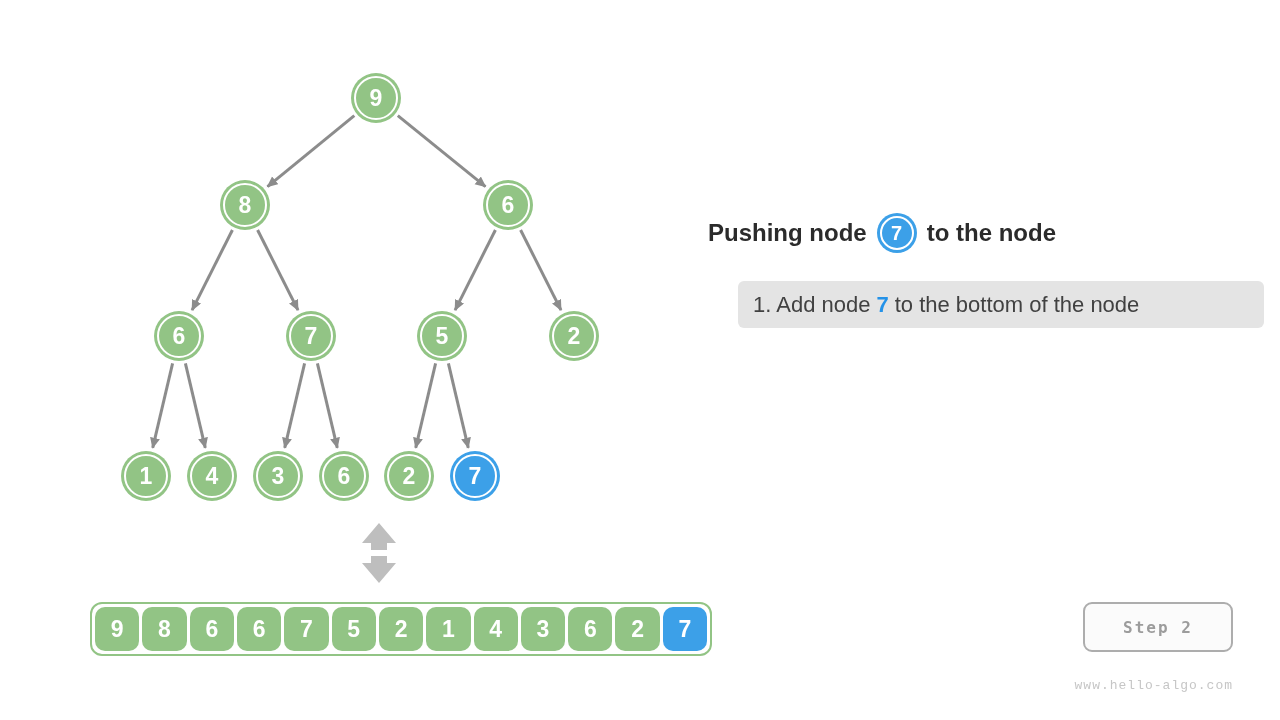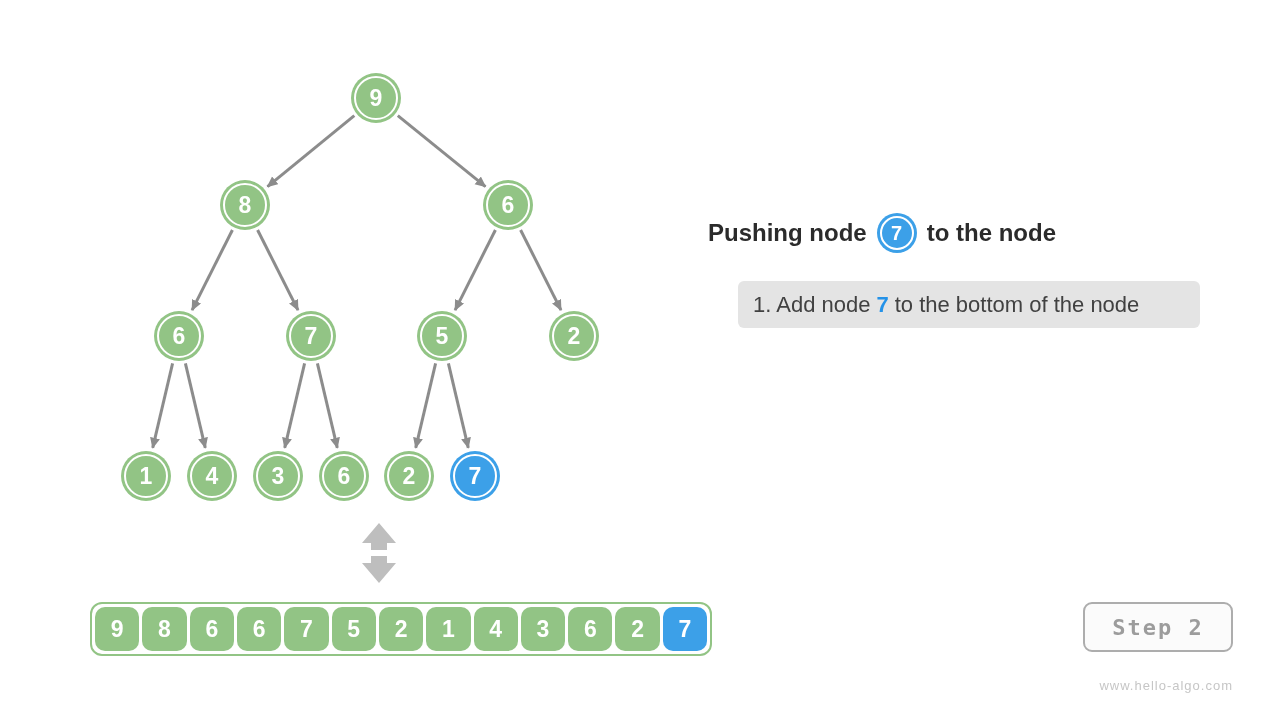--- a/index.html
+++ b/index.html
@@ -37,21 +37,21 @@
     position: relative; width: 40px; height: 40px; border-radius: 50%;
     background: #3CA0E8; display: flex; align-items: center; justify-content: center;
     color: #ffffff; font-size: 20px; font-weight: 700; flex: 0 0 auto;
   }
   .badge::before {
     content: ""; position: absolute; inset: 3px;
     border: 2px solid #ffffff; border-radius: 50%;
   }
 
   .instruction-box {
-    position: absolute; left: 738px; top: 281px; width: 462px; height: 47px;
+    position: absolute; left: 738px; top: 281px; width: 526px; height: 47px;
     background: #E4E4E4; border-radius: 6px;
     display: flex; align-items: center; padding-left: 15px;
     font-size: 22px; color: #414141; white-space: nowrap;
   }
   .instruction-box .hl { color: #2492E8; font-weight: 700; margin: 0 6px; }
 
   
   .heap-array {
     position: absolute; left: 90px; top: 602px; width: 622px; height: 54px;
     border: 2px solid #92C485; border-radius: 12px; background: #ffffff;
@@ -63,25 +63,25 @@
     color: #ffffff; font-size: 23px; font-weight: 700;
   }
   .cell.hl-cell { background: #3CA0E8; }
 
   
   .step-button {
     position: absolute; left: 1083px; top: 602px; width: 150px; height: 50px;
     border: 2px solid #ADADAD; border-radius: 9px; background: #FBFBFB;
     display: flex; align-items: center; justify-content: center;
     font-family: "DejaVu Sans Mono", monospace;
-    font-size: 22px; font-weight: 700; color: #9C9C9C; letter-spacing: 2px;
+    font-size: 16px; font-weight: 700; color: #9C9C9C; letter-spacing: 2px;
   }
   .watermark {
     position: absolute; right: 47px; top: 678px;
-    font-family: Liberation Sans, sans-serif;
+    font-family: Liberation Mono, monospace;
     font-size: 13px; color: #C6C6C6; letter-spacing: 1px;
   }
 </style>
 </head>
 <body>
 
 <div class="canvas">
 
   <svg class="tree" width="730" height="600" viewBox="0 0 730 600">
     <defs>

